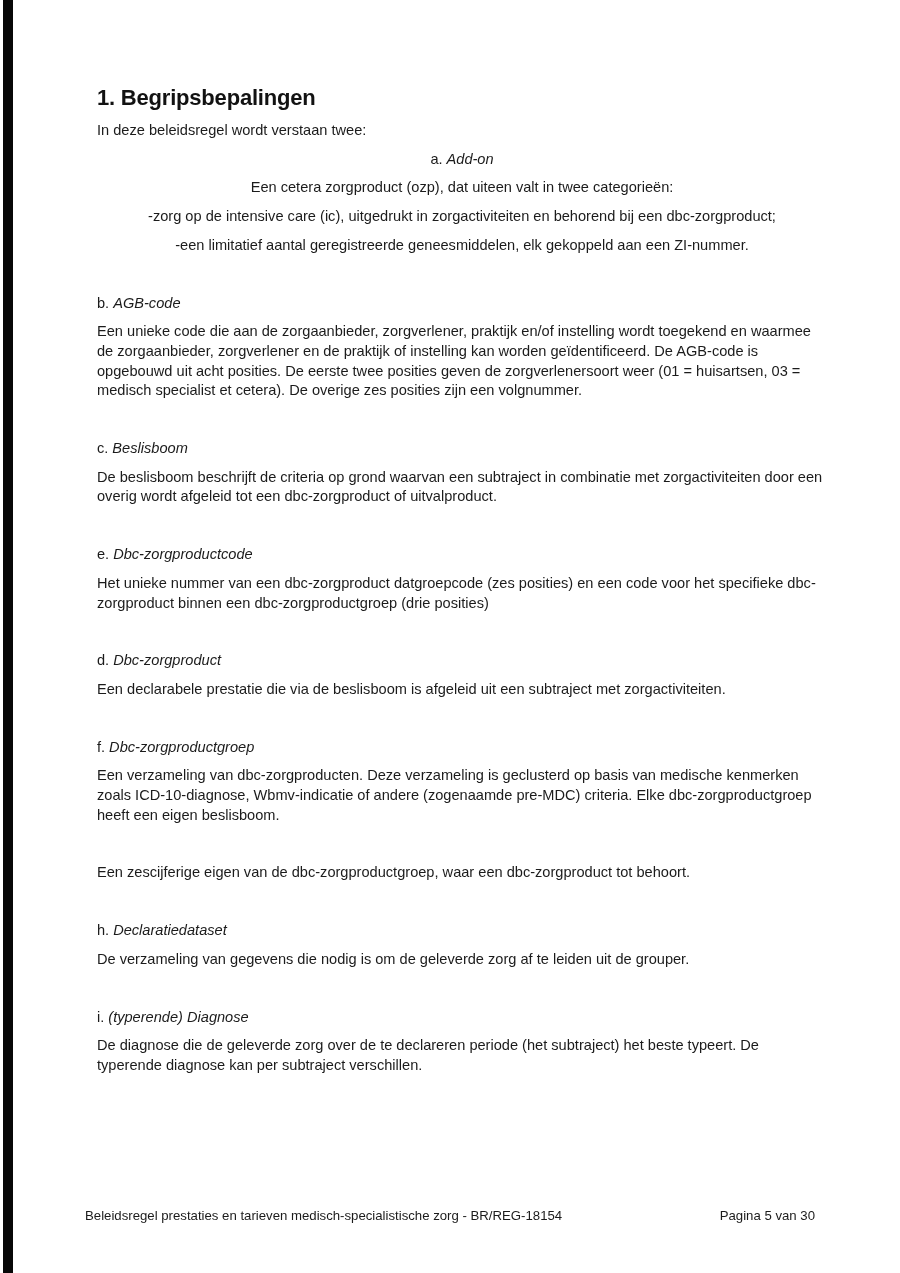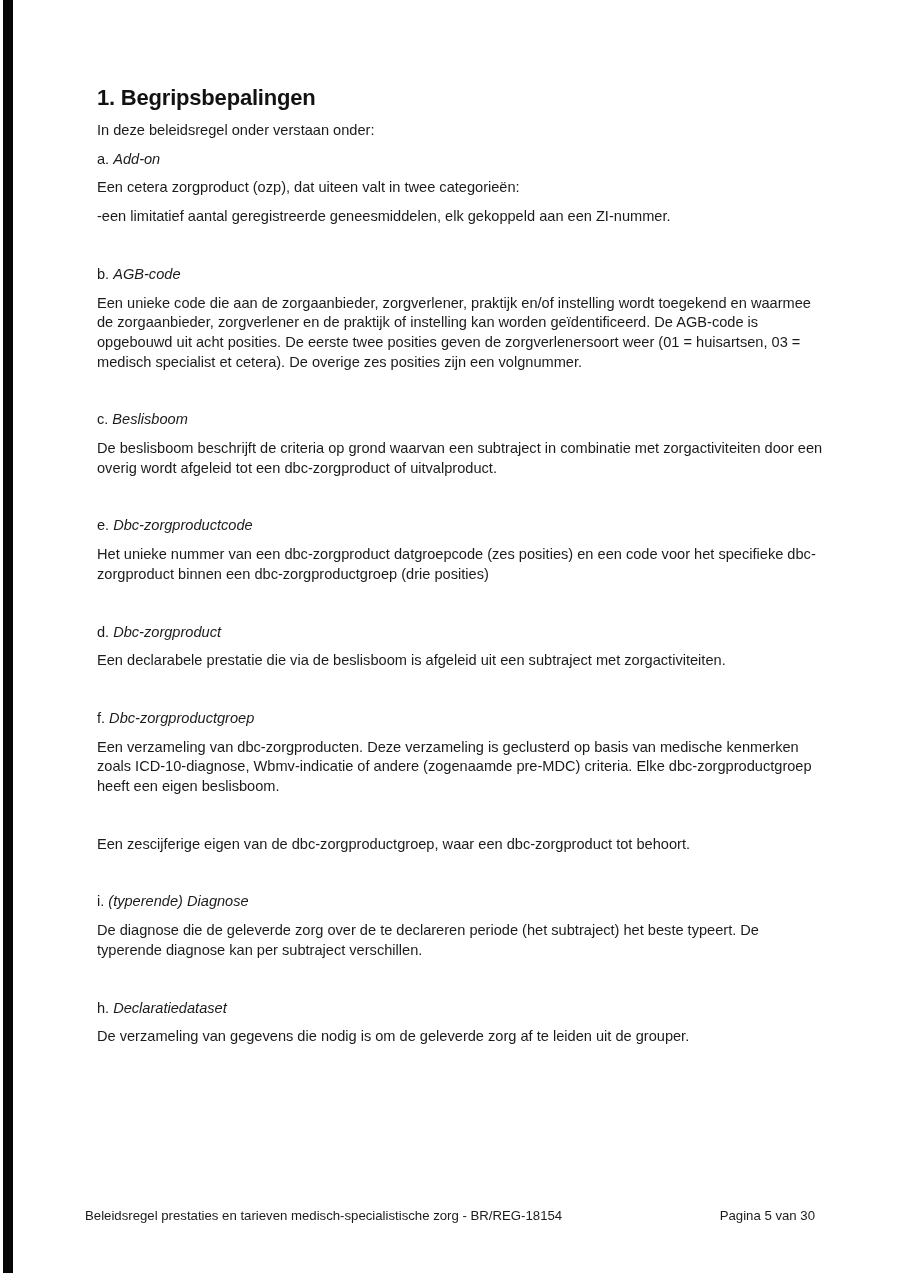--- a/index.html
+++ b/index.html
@@ -38,21 +38,21 @@
   .intro {
     margin-top: 23px;
   }
   p, .term-line {
     font-size: 14.6px;
     line-height: 19.7px;
     color: #1b1b1b;
   }
   .content p { margin-top: 9px; }
   .definition { margin-top: 38px; }
-  .definition.first { margin-top: 0; }
+  .definition.first { margin-top: 0; text-align: center; }
   .term-line { margin-top: 9px; }
   .term-line .letter { font-style: normal; margin-right: 4px; }
   .term-line .term { font-style: italic; }
   .footer {
     position: absolute;
     left: 85px;
     right: 85px;
     top: 1207px;
     display: flex;
     justify-content: space-between;
@@ -65,27 +65,28 @@
   }
 </style>
 </head>
 <body>
 
 <div class="edge-bar"></div>
 
 <div class="page">
   <h1 class="doc-title">1. Begripsbepalingen</h1>
   <div class="content">
-    <p class="intro">In deze beleidsregel onder verstaan onder:</p>
+    <p class="intro">In deze beleidsregel wordt verstaan twee:</p>
     <div id="definitions">
   <section class="definition first">
     <p class="term-line">
       <span class="letter">a.</span><span class="term">Add-on</span>
     </p>
   <p>Een cetera zorgproduct (ozp), dat uiteen valt in twee categorieën:</p>
+          <p>-zorg op de intensive care (ic), uitgedrukt in zorgactiviteiten en behorend bij een dbc-zorgproduct;</p>
           <p>-een limitatief aantal geregistreerde geneesmiddelen, elk gekoppeld aan een ZI-nummer.</p>
         </section>
 
   <section class="definition">
     <p class="term-line">
       <span class="letter">b.</span><span class="term">AGB-code</span>
     </p>
   <p>Een unieke code die aan de zorgaanbieder, zorgverlener, praktijk en/of instelling wordt toegekend en waarmee de zorgaanbieder, zorgverlener en de praktijk of instelling kan worden geïdentificeerd. De AGB-code is opgebouwd uit acht posities. De eerste twee posities geven de zorgverlenersoort weer (01 = huisartsen, 03 = medisch specialist et cetera). De overige zes posities zijn een volgnummer.</p>
         </section>
 
@@ -116,30 +117,30 @@
     </p>
   <p>Een verzameling van dbc-zorgproducten. Deze verzameling is geclusterd op basis van medische kenmerken zoals ICD-10-diagnose, Wbmv-indicatie of andere (zogenaamde pre-MDC) criteria. Elke dbc-zorgproductgroep heeft een eigen beslisboom.</p>
         </section>
 
   <section class="definition">
   <p>Een zescijferige eigen van de dbc-zorgproductgroep, waar een dbc-zorgproduct tot behoort.</p>
         </section>
 
   <section class="definition">
     <p class="term-line">
-      <span class="letter">i.</span><span class="term">(typerende) Diagnose</span>
+      <span class="letter">h.</span><span class="term">Declaratiedataset</span>
     </p>
-  <p>De diagnose die de geleverde zorg over de te declareren periode (het subtraject) het beste typeert. De typerende diagnose kan per subtraject verschillen.</p>
+  <p>De verzameling van gegevens die nodig is om de geleverde zorg af te leiden uit de grouper.</p>
         </section>
 
   <section class="definition">
     <p class="term-line">
-      <span class="letter">h.</span><span class="term">Declaratiedataset</span>
+      <span class="letter">i.</span><span class="term">(typerende) Diagnose</span>
     </p>
-  <p>De verzameling van gegevens die nodig is om de geleverde zorg af te leiden uit de grouper.</p>
+  <p>De diagnose die de geleverde zorg over de te declareren periode (het subtraject) het beste typeert. De typerende diagnose kan per subtraject verschillen.</p>
         </section>
 </div>
   </div>
 </div>
 
 <div class="footer">
   <div>Beleidsregel prestaties en tarieven medisch-specialistische zorg - BR/REG-18154</div>
   <div>Pagina 5 van 30</div>
 </div>
 

